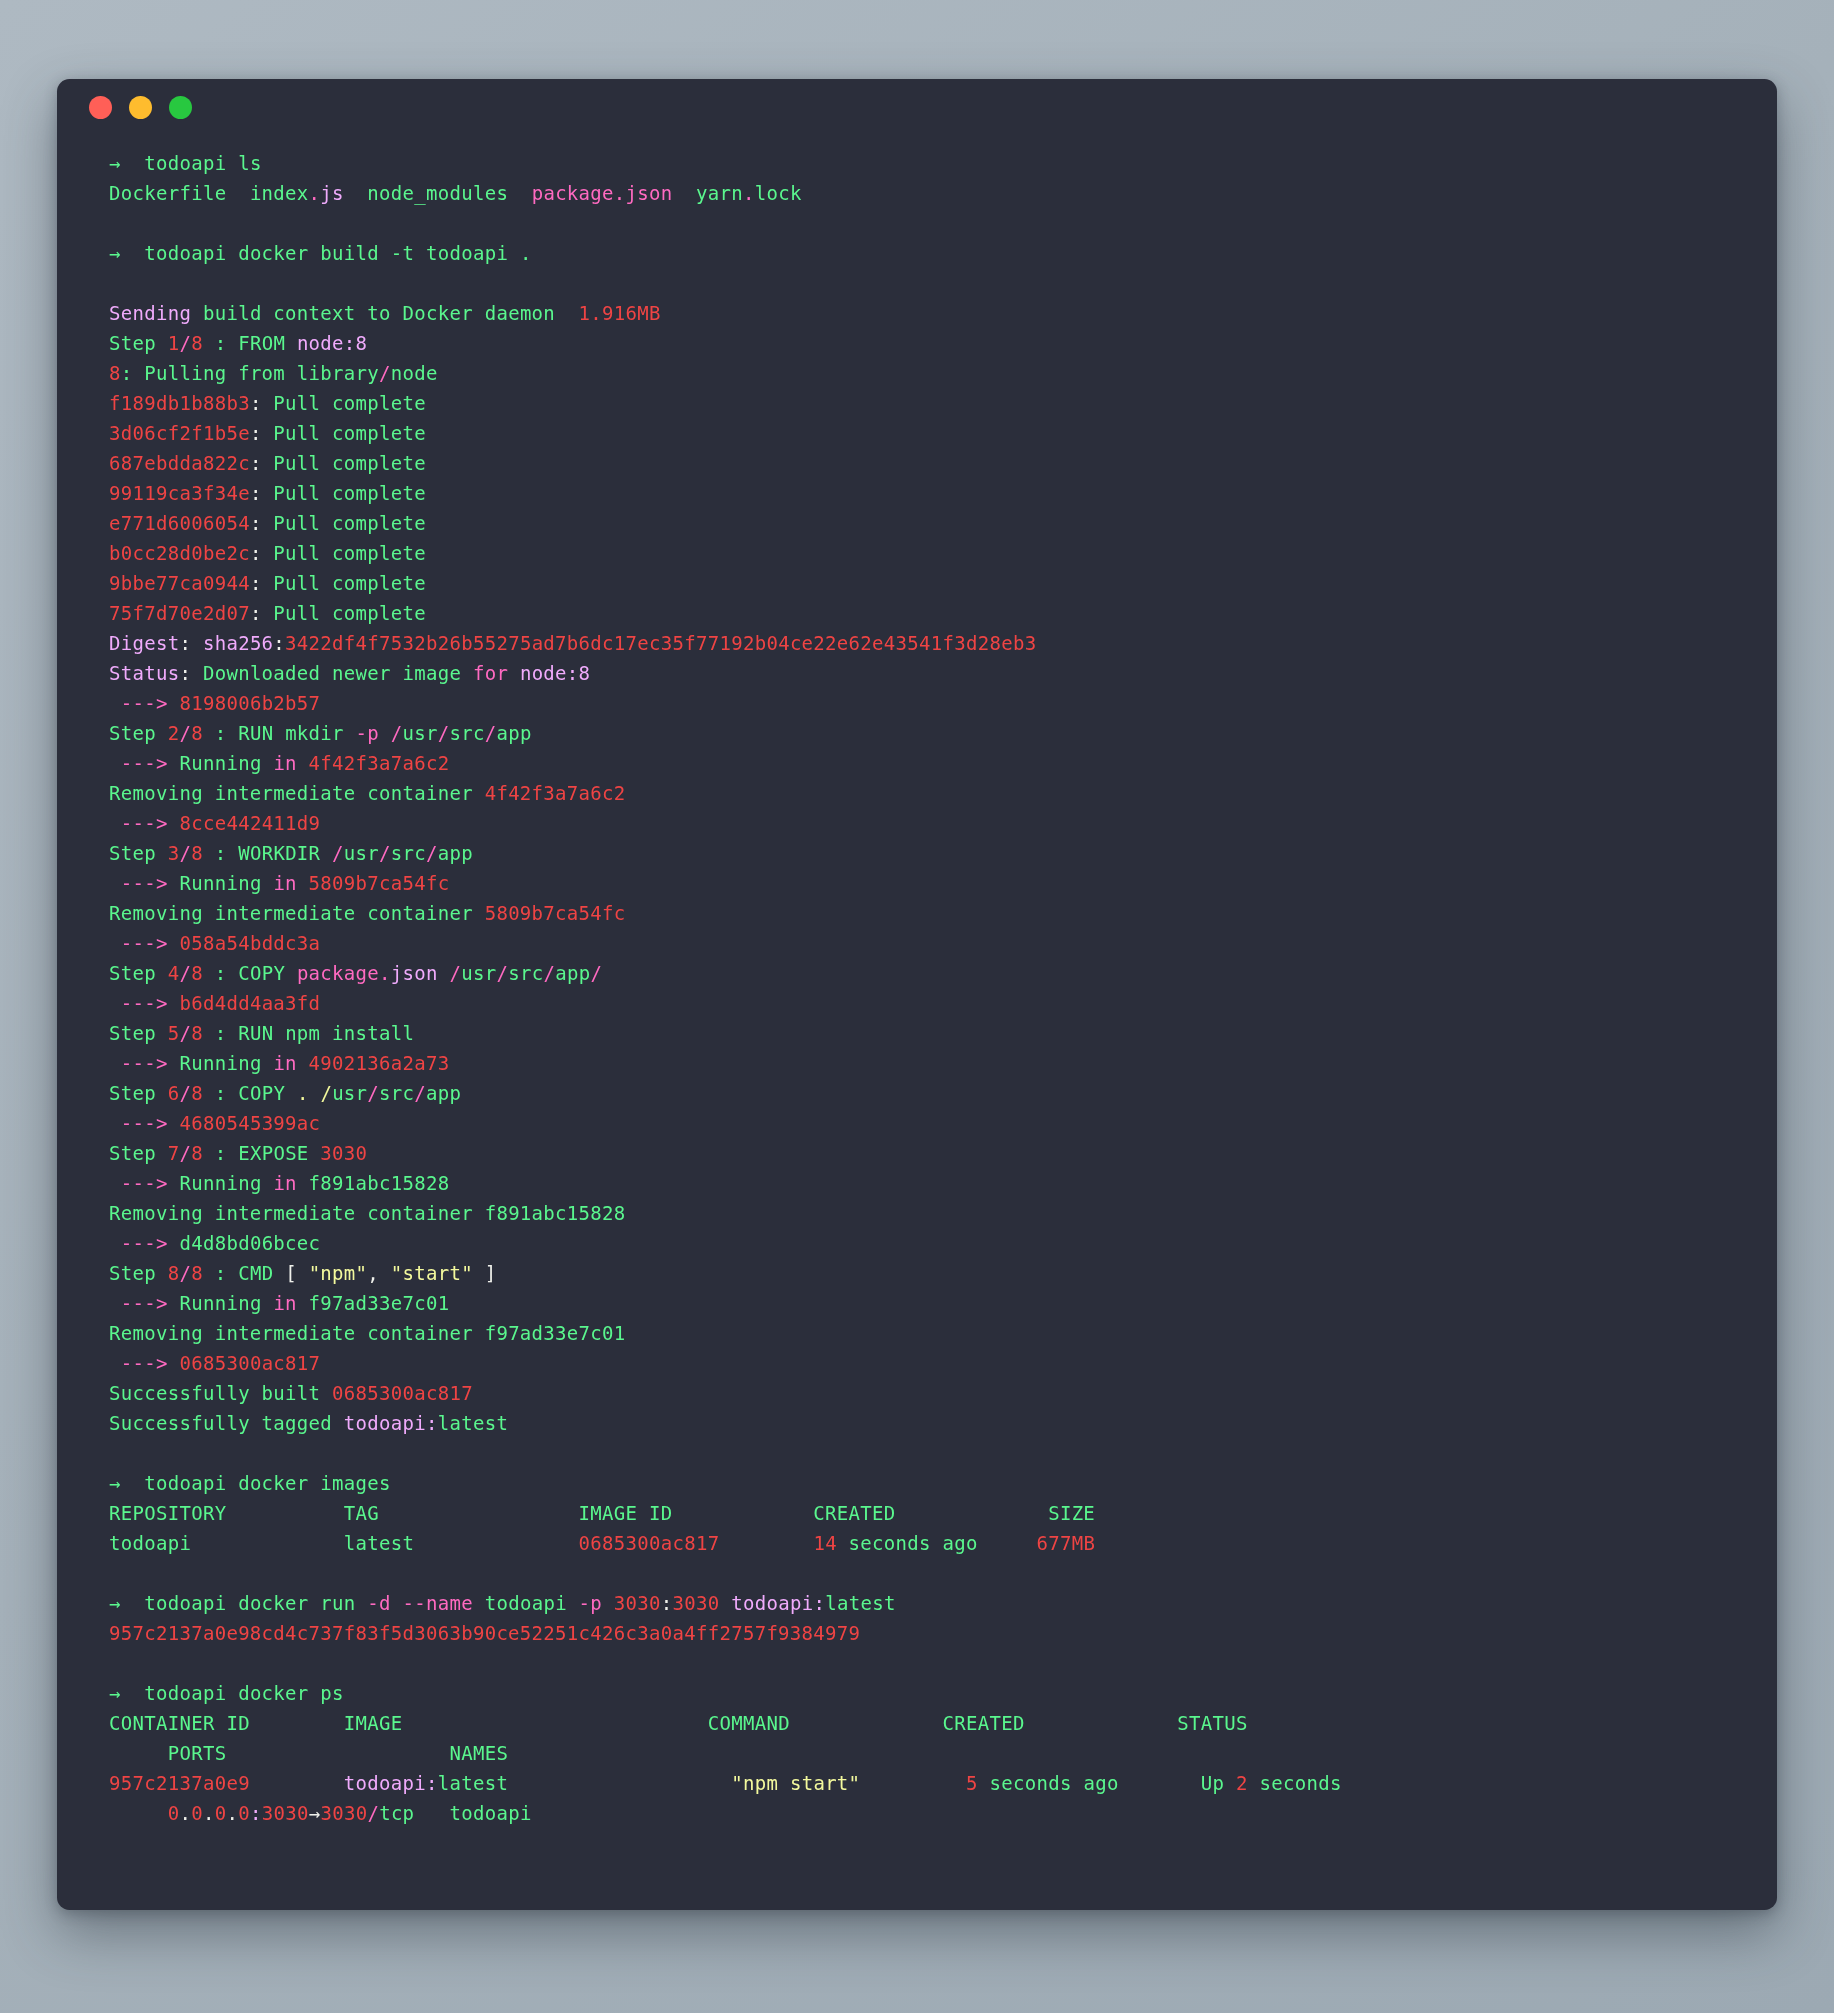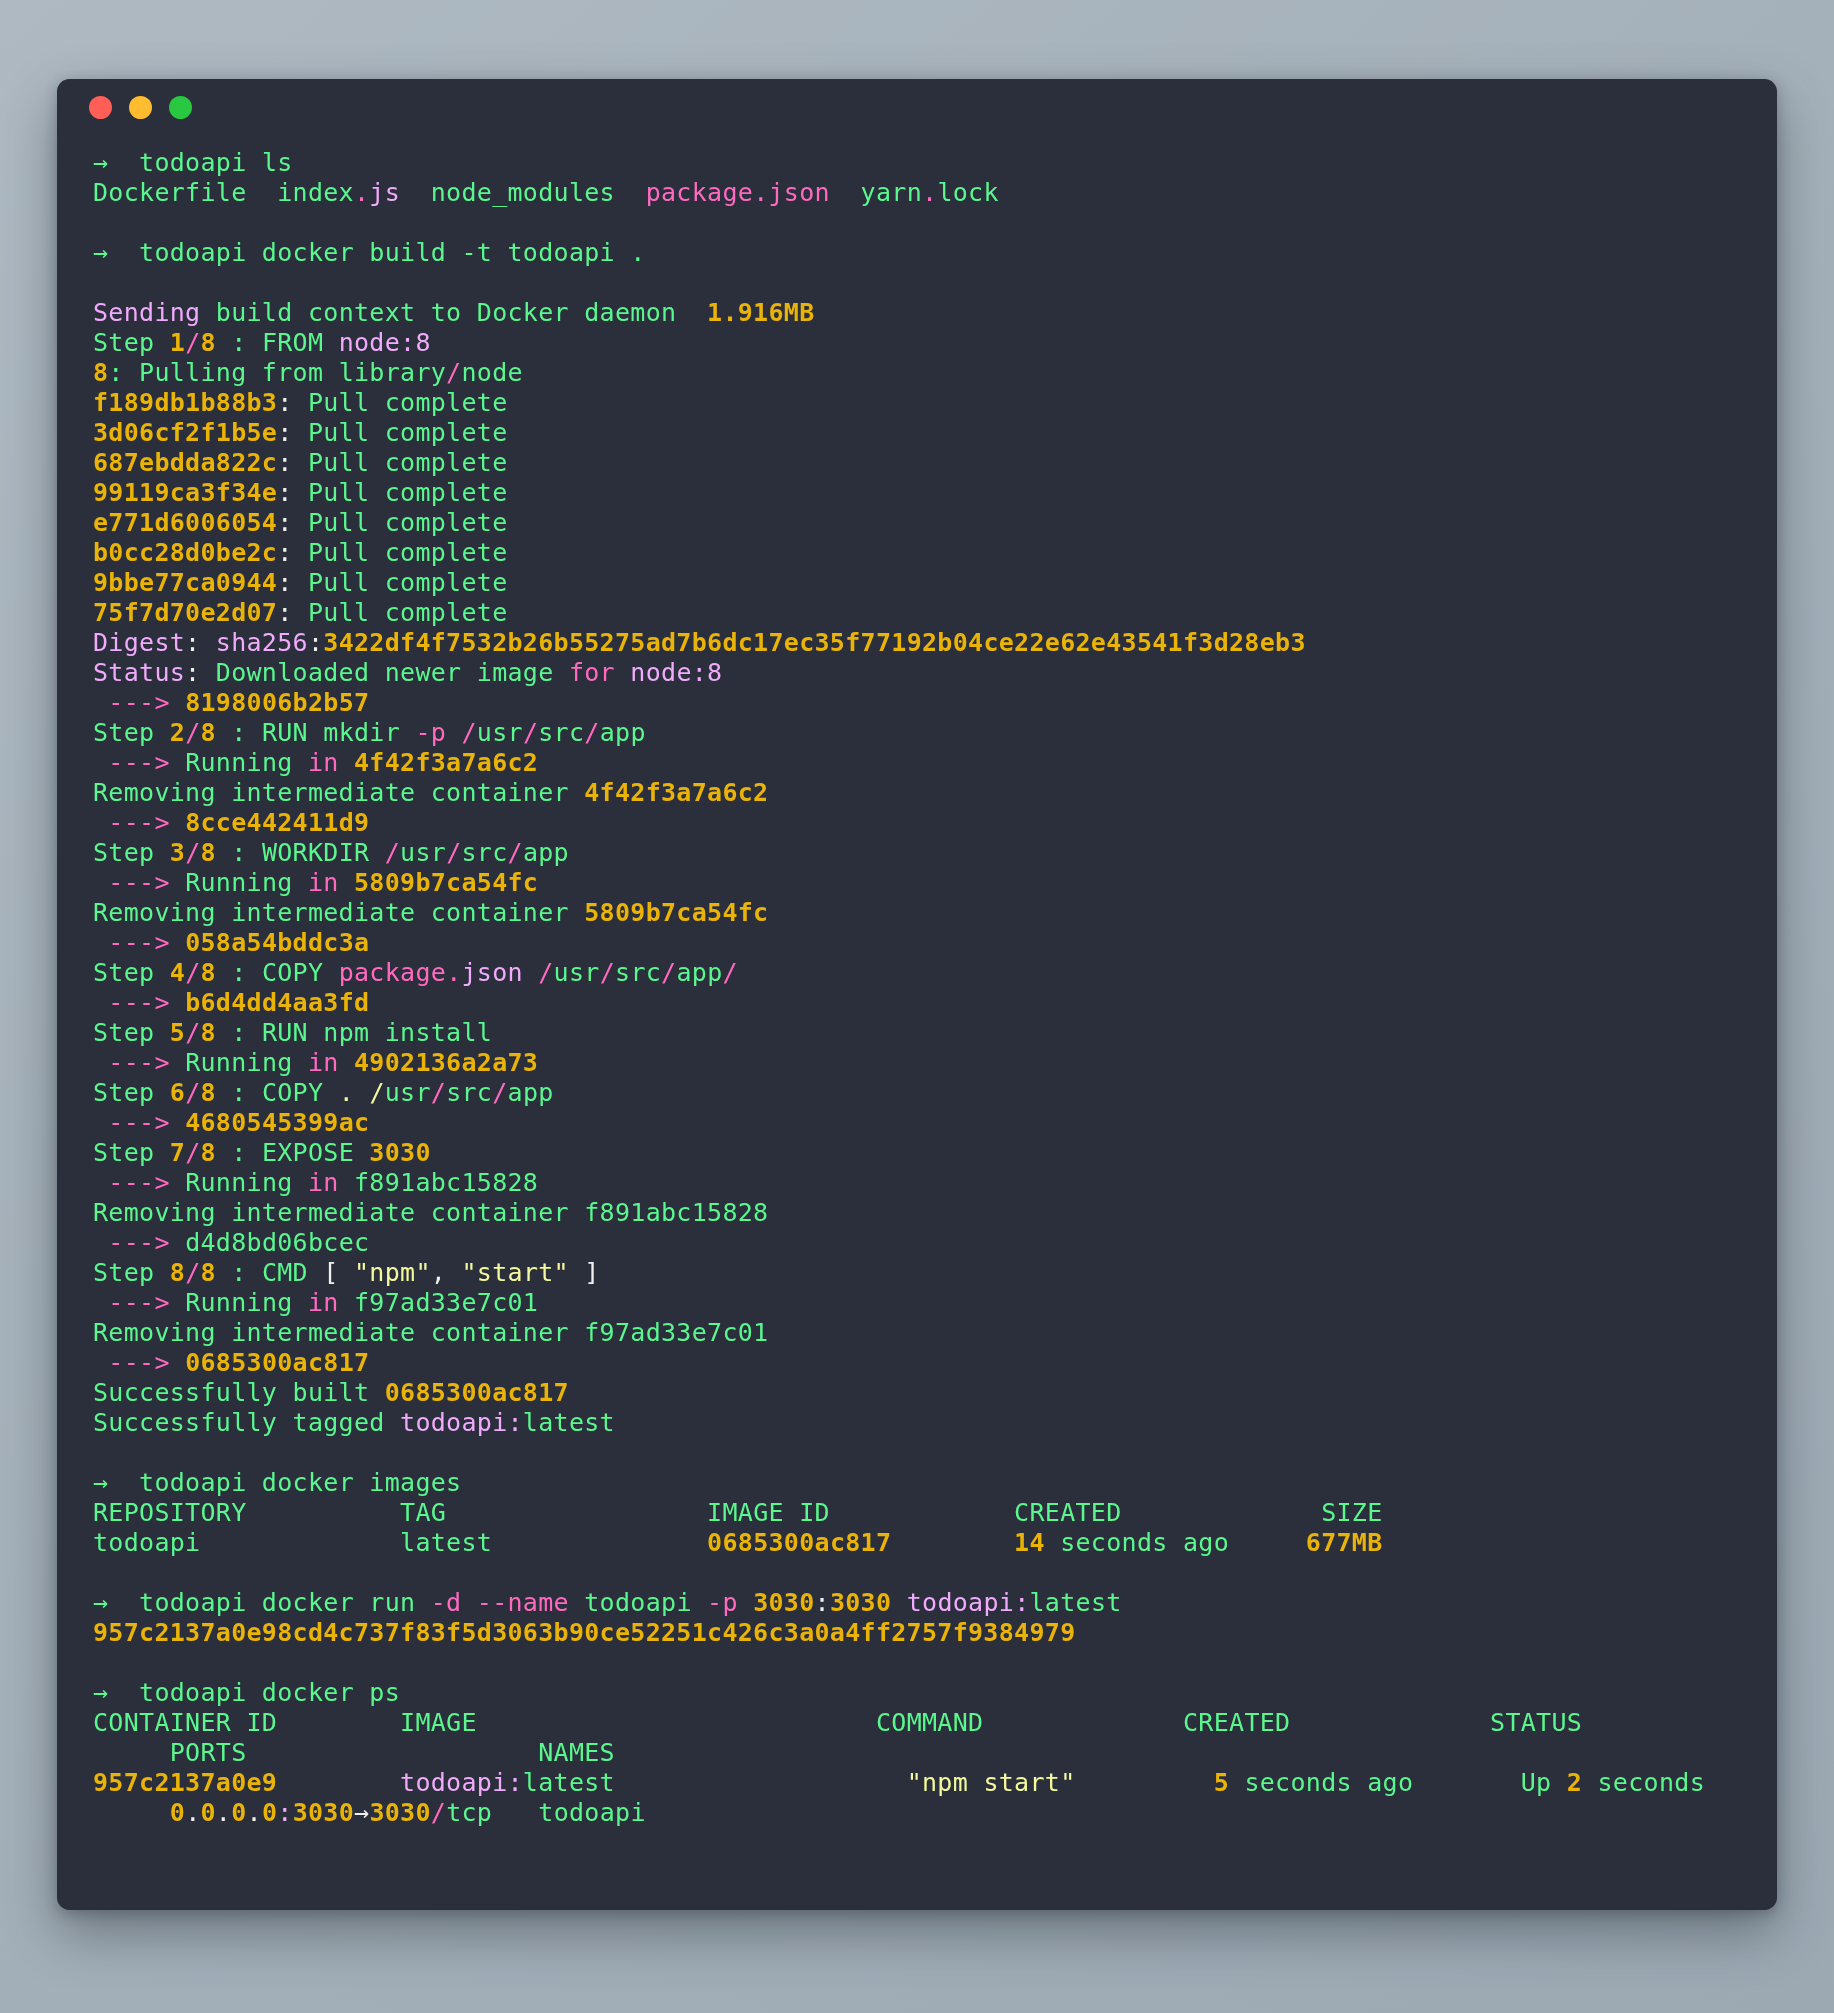--- a/index.html
+++ b/index.html
@@ -44,32 +44,33 @@
     margin-right: 17px;
     display: inline-block;
   }
   .tl-close  { background: #ff5f57; }
   .tl-min    { background: #febc2e; }
   .tl-max    { background: #28c840; }
 
   #terminal-body {
     padding: 12.5px 36px 18px 36px;
     box-sizing: border-box;
-    font-size: 25px;
+    font-size: 19px;
     line-height: 30px;
     letter-spacing: 0.3px;
     white-space: pre;
     color: #5ce65c;
+    margin-left: 16px;
   }
   .line { min-height: 30px; }
   .blank { height: 30px; }
 
   
   .c-green  { color: #5af78e; }
-  .c-purple { color: #eab308; font-weight: bold; }
+  .c-purple { color: #ef4444; }
   .c-pink   { color: #ff6ac1; }
   .c-cyan   { color: #f0abfc; }
   .c-yellow { color: #f3f99d; }
   .c-white  { color: #eff0eb; }
 </style>
 </head>
 <body>
 
 <div id="desktop">
   <div id="terminal-window">

